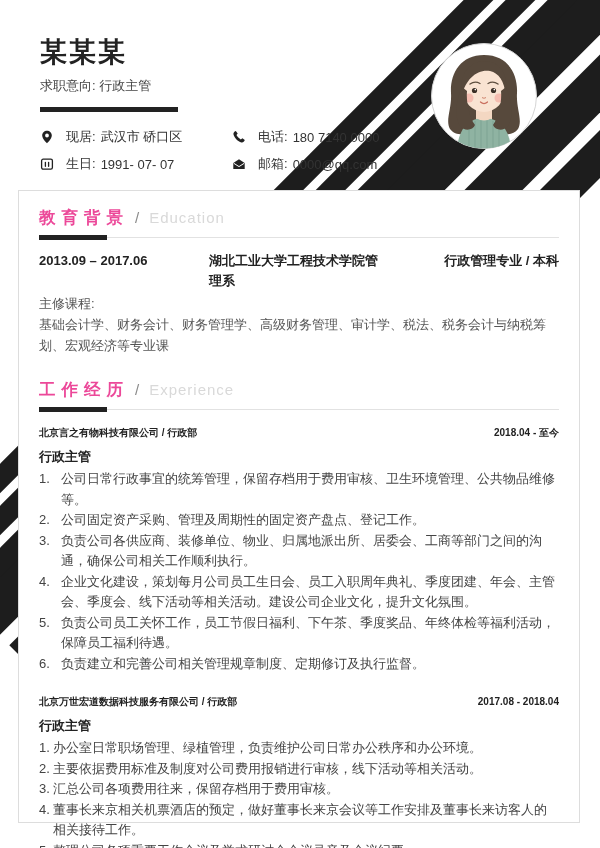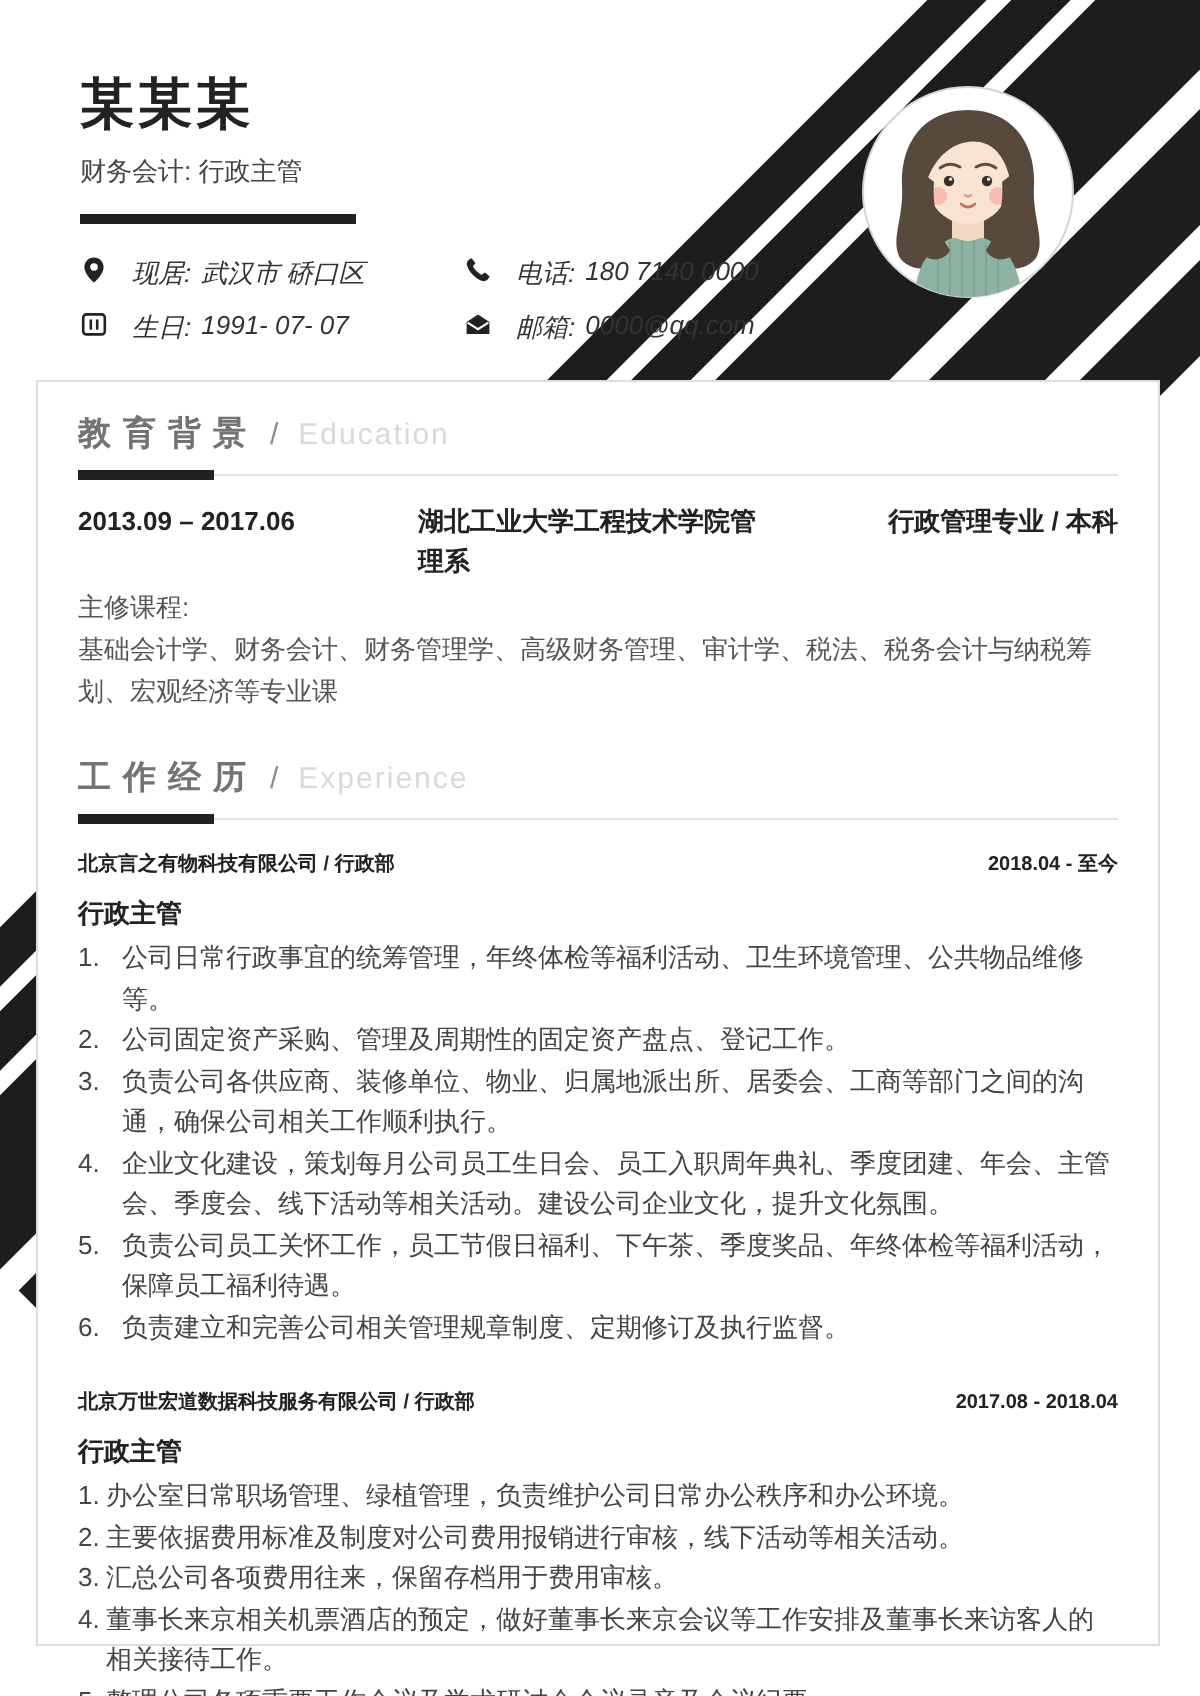--- a/index.html
+++ b/index.html
@@ -10,34 +10,34 @@
   }
   
   .stripes{position:absolute;inset:0;overflow:hidden;z-index:0;}
   .stripe{position:absolute;width:900px;background:#1d1d1d;transform:rotate(-45deg);}
   
   .header{position:relative;z-index:2;padding:36px 0 0 40px;}
   .name{font-size:27px;font-weight:bold;color:#222;letter-spacing:2px;line-height:32px;}
   .objective{font-size:13px;color:#444;margin-top:9px;}
   .name-bar{width:138px;height:5px;background:#222;margin-top:12px;}
   .contacts{margin-top:16px;display:grid;grid-template-columns:168px auto;row-gap:9px;column-gap:24px;width:380px;}
-  .contact{display:flex;align-items:flex-start;font-size:13px;color:#333;white-space:nowrap;font-style:italic;}
+  .contact{display:flex;align-items:center;font-size:13px;color:#333;white-space:nowrap;}
   .contact .cicon{width:14px;height:14px;margin-right:12px;flex:none;display:inline-flex;}
   .contact .clabel{margin-right:5px;}
   
   .avatar{position:absolute;left:429px;top:41px;width:110px;height:110px;z-index:2;}
   
   .card{
     position:absolute;left:18px;top:190px;width:562px;height:633px;box-sizing:border-box;
     background:#fff;border:1px solid #ddd;z-index:1;padding:15px 20px 0 20px;
   }
   .section{position:relative;}
   .section + .section{margin-top:22px;}
   .sec-head{display:flex;align-items:baseline;line-height:22px;}
-  .sec-zh{font-size:16.5px;font-weight:bold;color:#737373;letter-spacing:6px;text-align:right;}
+  .sec-zh{font-size:16.5px;font-weight:bold;color:#ec4899;letter-spacing:6px;text-align:right;}
   .sec-sep{font-size:15px;color:#8a8a8a;margin:0 10px 0 6px;}
   .sec-en{font-size:15px;color:#d9d9d9;letter-spacing:1px;}
   .sec-rule{position:relative;height:5px;margin-top:6px;margin-bottom:11px;}
   .sec-rule .thin{position:absolute;left:0;right:0;top:2px;height:1px;background:#e2e2e2;}
   .sec-rule .thick{position:absolute;left:0;top:0;width:68px;height:5px;background:#222;}
   
   .edu-row{display:flex;font-size:13px;font-weight:bold;color:#222;line-height:20px;}
   .edu-row .period{width:170px;}
   .edu-row .school{flex:1;text-align:left;}
   .edu-row .major{width:170px;text-align:right;}
@@ -61,21 +61,21 @@
   <div class="stripe" style="left:-108.5px;top:321px;height:41px;"></div>
   <div class="stripe" style="left:-73px;top:360px;height:34px;"></div>
   <div class="stripe" style="left:-211px;top:228.5px;height:21px;"></div>
   <div class="stripe" style="left:-190px;top:249.5px;height:21px;"></div>
   <div class="stripe" style="left:-169px;top:270.5px;height:21px;"></div>
 </div>
 
 <div class="header">
   <div class="name">某某某</div>
   <div class="objective">
-    <span>财务会计:</span>
+    <span>求职意向:</span>
     <span>行政主管</span>
   </div>
   <div class="name-bar"></div>
 
   <div class="contacts">
     <div class="contact">
       <span class="cicon">
         <svg viewBox="0 0 14 14" width="14" height="14">
             <path fill="#222" d="M7 .8C4.3.8 2.2 2.9 2.2 5.6 2.2 9.2 7 13.3 7 13.3s4.8-4.1 4.8-7.7C11.8 2.9 9.7.8 7 .8zm0 6.6a1.9 1.9 0 1 1 0-3.8 1.9 1.9 0 0 1 0 3.8z"></path>
           </svg>
@@ -182,21 +182,21 @@
         <div class="thick"></div>
       </div>
 
     <div class="job">
       <div class="job-top">
         <span>北京言之有物科技有限公司 / 行政部</span>
         <span>2018.04 - 至今</span>
       </div>
       <div class="job-role">行政主管</div>
       <ol class="duties wide">
-        <li>公司日常行政事宜的统筹管理，年终体检等福利活动、卫生环境管理、公共物品维修等。</li>
+        <li>公司日常行政事宜的统筹管理，保留存档用于费用审核、卫生环境管理、公共物品维修等。</li>
         <li>公司固定资产采购、管理及周期性的固定资产盘点、登记工作。</li>
         <li>负责公司各供应商、装修单位、物业、归属地派出所、居委会、工商等部门之间的沟通，确保公司相关工作顺利执行。</li>
         <li>企业文化建设，策划每月公司员工生日会、员工入职周年典礼、季度团建、年会、主管会、季度会、线下活动等相关活动。建设公司企业文化，提升文化氛围。</li>
         <li>负责公司员工关怀工作，员工节假日福利、下午茶、季度奖品、年终体检等福利活动，保障员工福利待遇。</li>
         <li>负责建立和完善公司相关管理规章制度、定期修订及执行监督。</li>
       </ol>
     </div>
 
     <div class="job">
       <div class="job-top">

